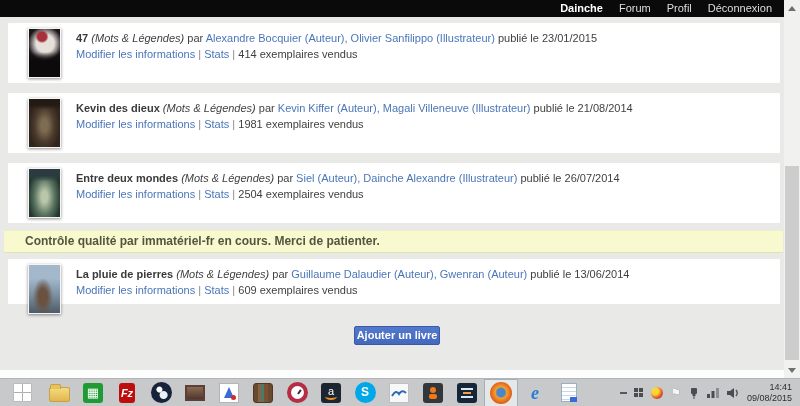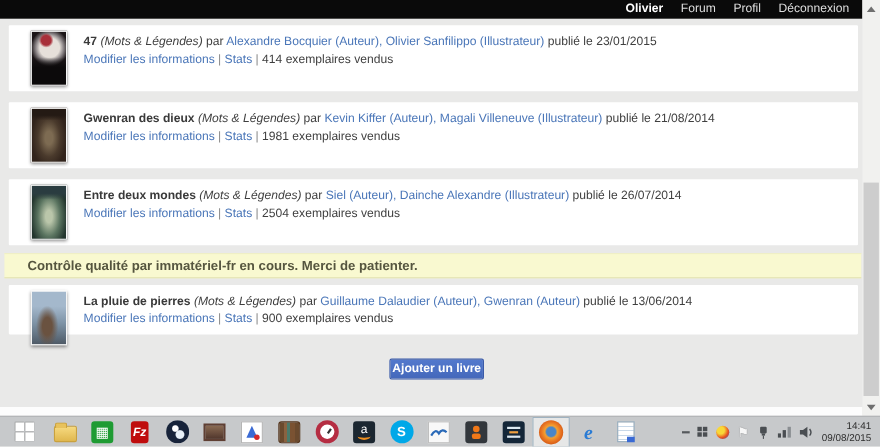--- a/index.html
+++ b/index.html
@@ -118,57 +118,57 @@
   .tray-win i { background:#4a4e52; }
   .tray-ball { width:12px; height:12px; border-radius:50%;
       background:radial-gradient(circle at 35% 35%, #f8d838 0 30%, #e85020 62%, #3858b8 100%); }
   .flag-glyph { color:#f6f6f6; font-size:12px; text-shadow:0 0 1px #666; line-height:12px; }
   .clock { text-align:right; font-size:9px; color:#2e2e2e; line-height:11px; cursor:pointer; padding-right:3px; }
 </style>
 </head>
 <body>
 
 <div class="topbar">
-  <span class="tb-item active">Olivier</span>
+  <span class="tb-item active">Dainche</span>
   <span class="tb-item">Forum</span>
   <span class="tb-item">Profil</span>
   <span class="tb-item">Déconnexion</span>
 </div>
 
 <div class="card card1">
   <div class="cover cover1"></div>
   <div class="bktext">
     <div><span class="title">47</span> <span class="series">(Mots &amp; Légendes)</span> <span>par</span> <span class="link">Alexandre Bocquier (Auteur), Olivier Sanfilippo (Illustrateur)</span> <span>publié le 23/01/2015</span></div>
     <div><span class="link">Modifier les informations</span> <span class="sep">|</span> <span class="link">Stats</span> <span class="sep">|</span> <span>414 exemplaires vendus</span></div>
   </div>
 </div>
 
 <div class="card card2">
   <div class="cover cover2"></div>
   <div class="bktext">
-    <div><span class="title">Gwenran des dieux</span> <span class="series">(Mots &amp; Légendes)</span> <span>par</span> <span class="link">Kevin Kiffer (Auteur), Magali Villeneuve (Illustrateur)</span> <span>publié le 21/08/2014</span></div>
+    <div><span class="title">Kevin des dieux</span> <span class="series">(Mots &amp; Légendes)</span> <span>par</span> <span class="link">Kevin Kiffer (Auteur), Magali Villeneuve (Illustrateur)</span> <span>publié le 21/08/2014</span></div>
     <div><span class="link">Modifier les informations</span> <span class="sep">|</span> <span class="link">Stats</span> <span class="sep">|</span> <span>1981 exemplaires vendus</span></div>
   </div>
 </div>
 
 <div class="card card3">
   <div class="cover cover3"></div>
   <div class="bktext">
     <div><span class="title">Entre deux mondes</span> <span class="series">(Mots &amp; Légendes)</span> <span>par</span> <span class="link">Siel (Auteur), Dainche Alexandre (Illustrateur)</span> <span>publié le 26/07/2014</span></div>
     <div><span class="link">Modifier les informations</span> <span class="sep">|</span> <span class="link">Stats</span> <span class="sep">|</span> <span>2504 exemplaires vendus</span></div>
   </div>
 </div>
 
 <div class="notice">Contrôle qualité par immatériel-fr en cours. Merci de patienter.</div>
 
 <div class="card card4">
   <div class="cover cover4"></div>
   <div class="bktext">
     <div><span class="title">La pluie de pierres</span> <span class="series">(Mots &amp; Légendes)</span> <span>par</span> <span class="link">Guillaume Dalaudier (Auteur), Gwenran (Auteur)</span> <span>publié le 13/06/2014</span></div>
-    <div><span class="link">Modifier les informations</span> <span class="sep">|</span> <span class="link">Stats</span> <span class="sep">|</span> <span>900 exemplaires vendus</span></div>
+    <div><span class="link">Modifier les informations</span> <span class="sep">|</span> <span class="link">Stats</span> <span class="sep">|</span> <span>609 exemplaires vendus</span></div>
   </div>
 </div>
 
 <button class="add-btn">Ajouter un livre</button>
 
 <div class="bottom-strip"></div>
 
 <div class="scrollbar">
   <div class="sb-btn sb-up">
       <div class="tri-up"></div>

